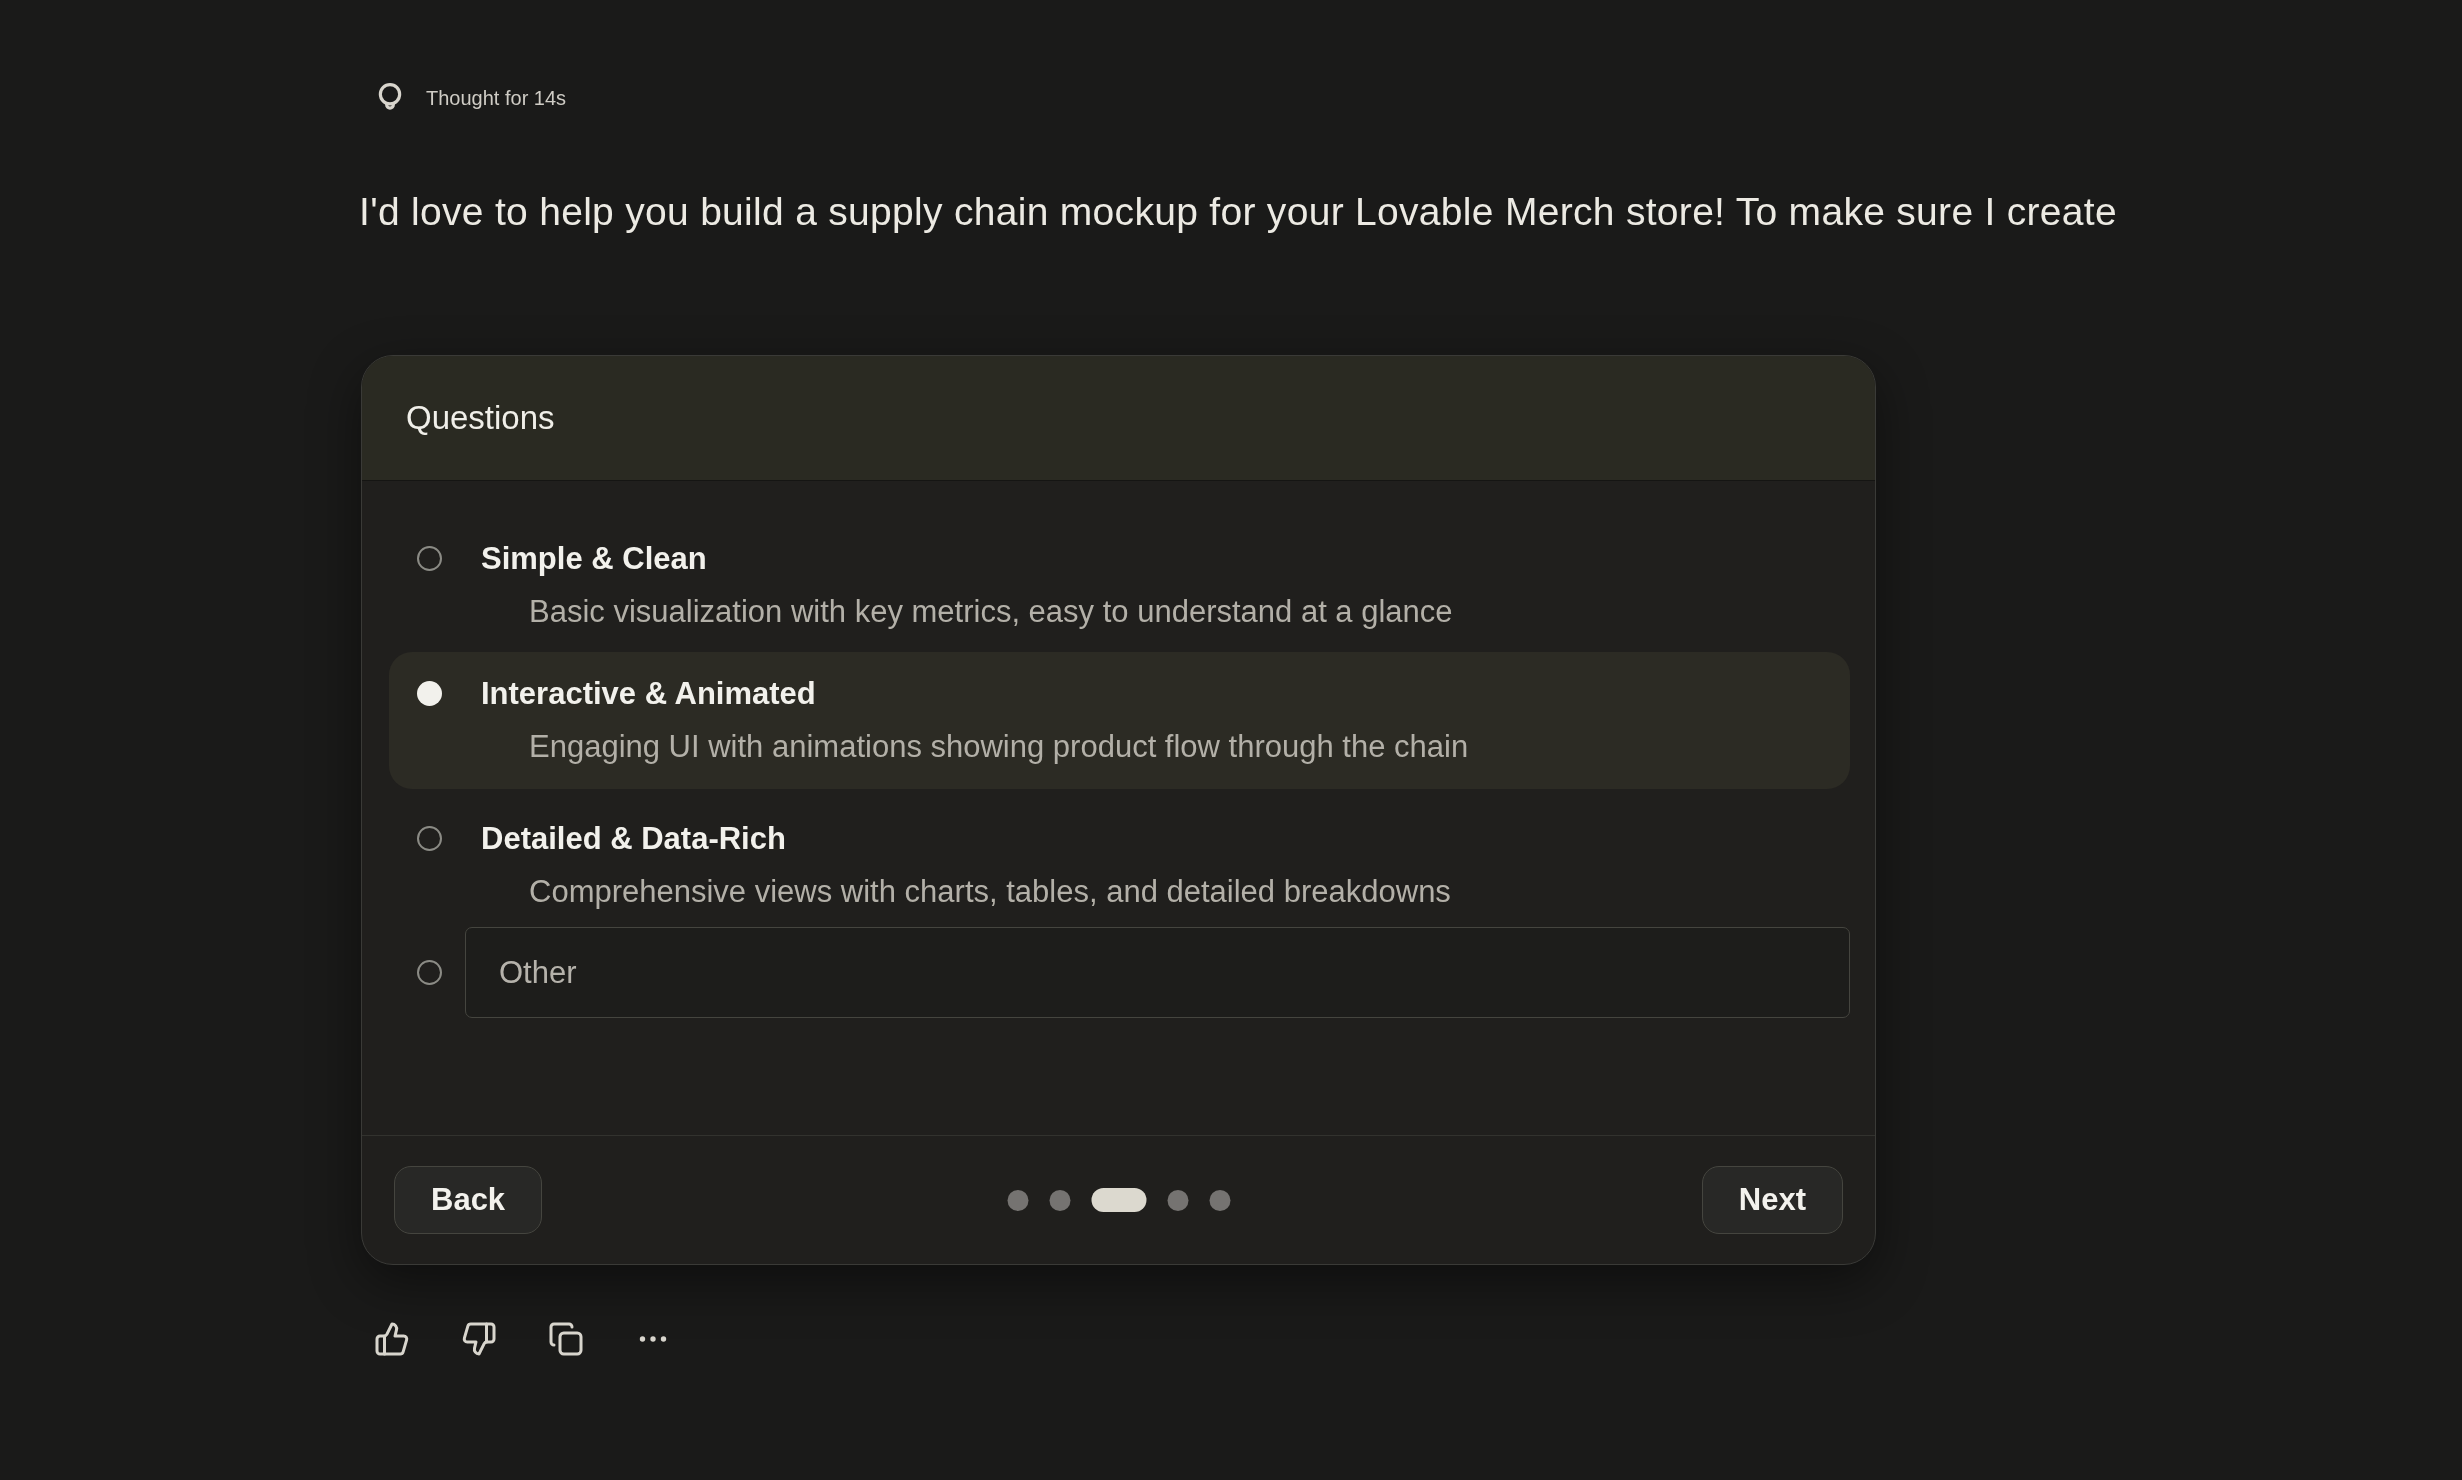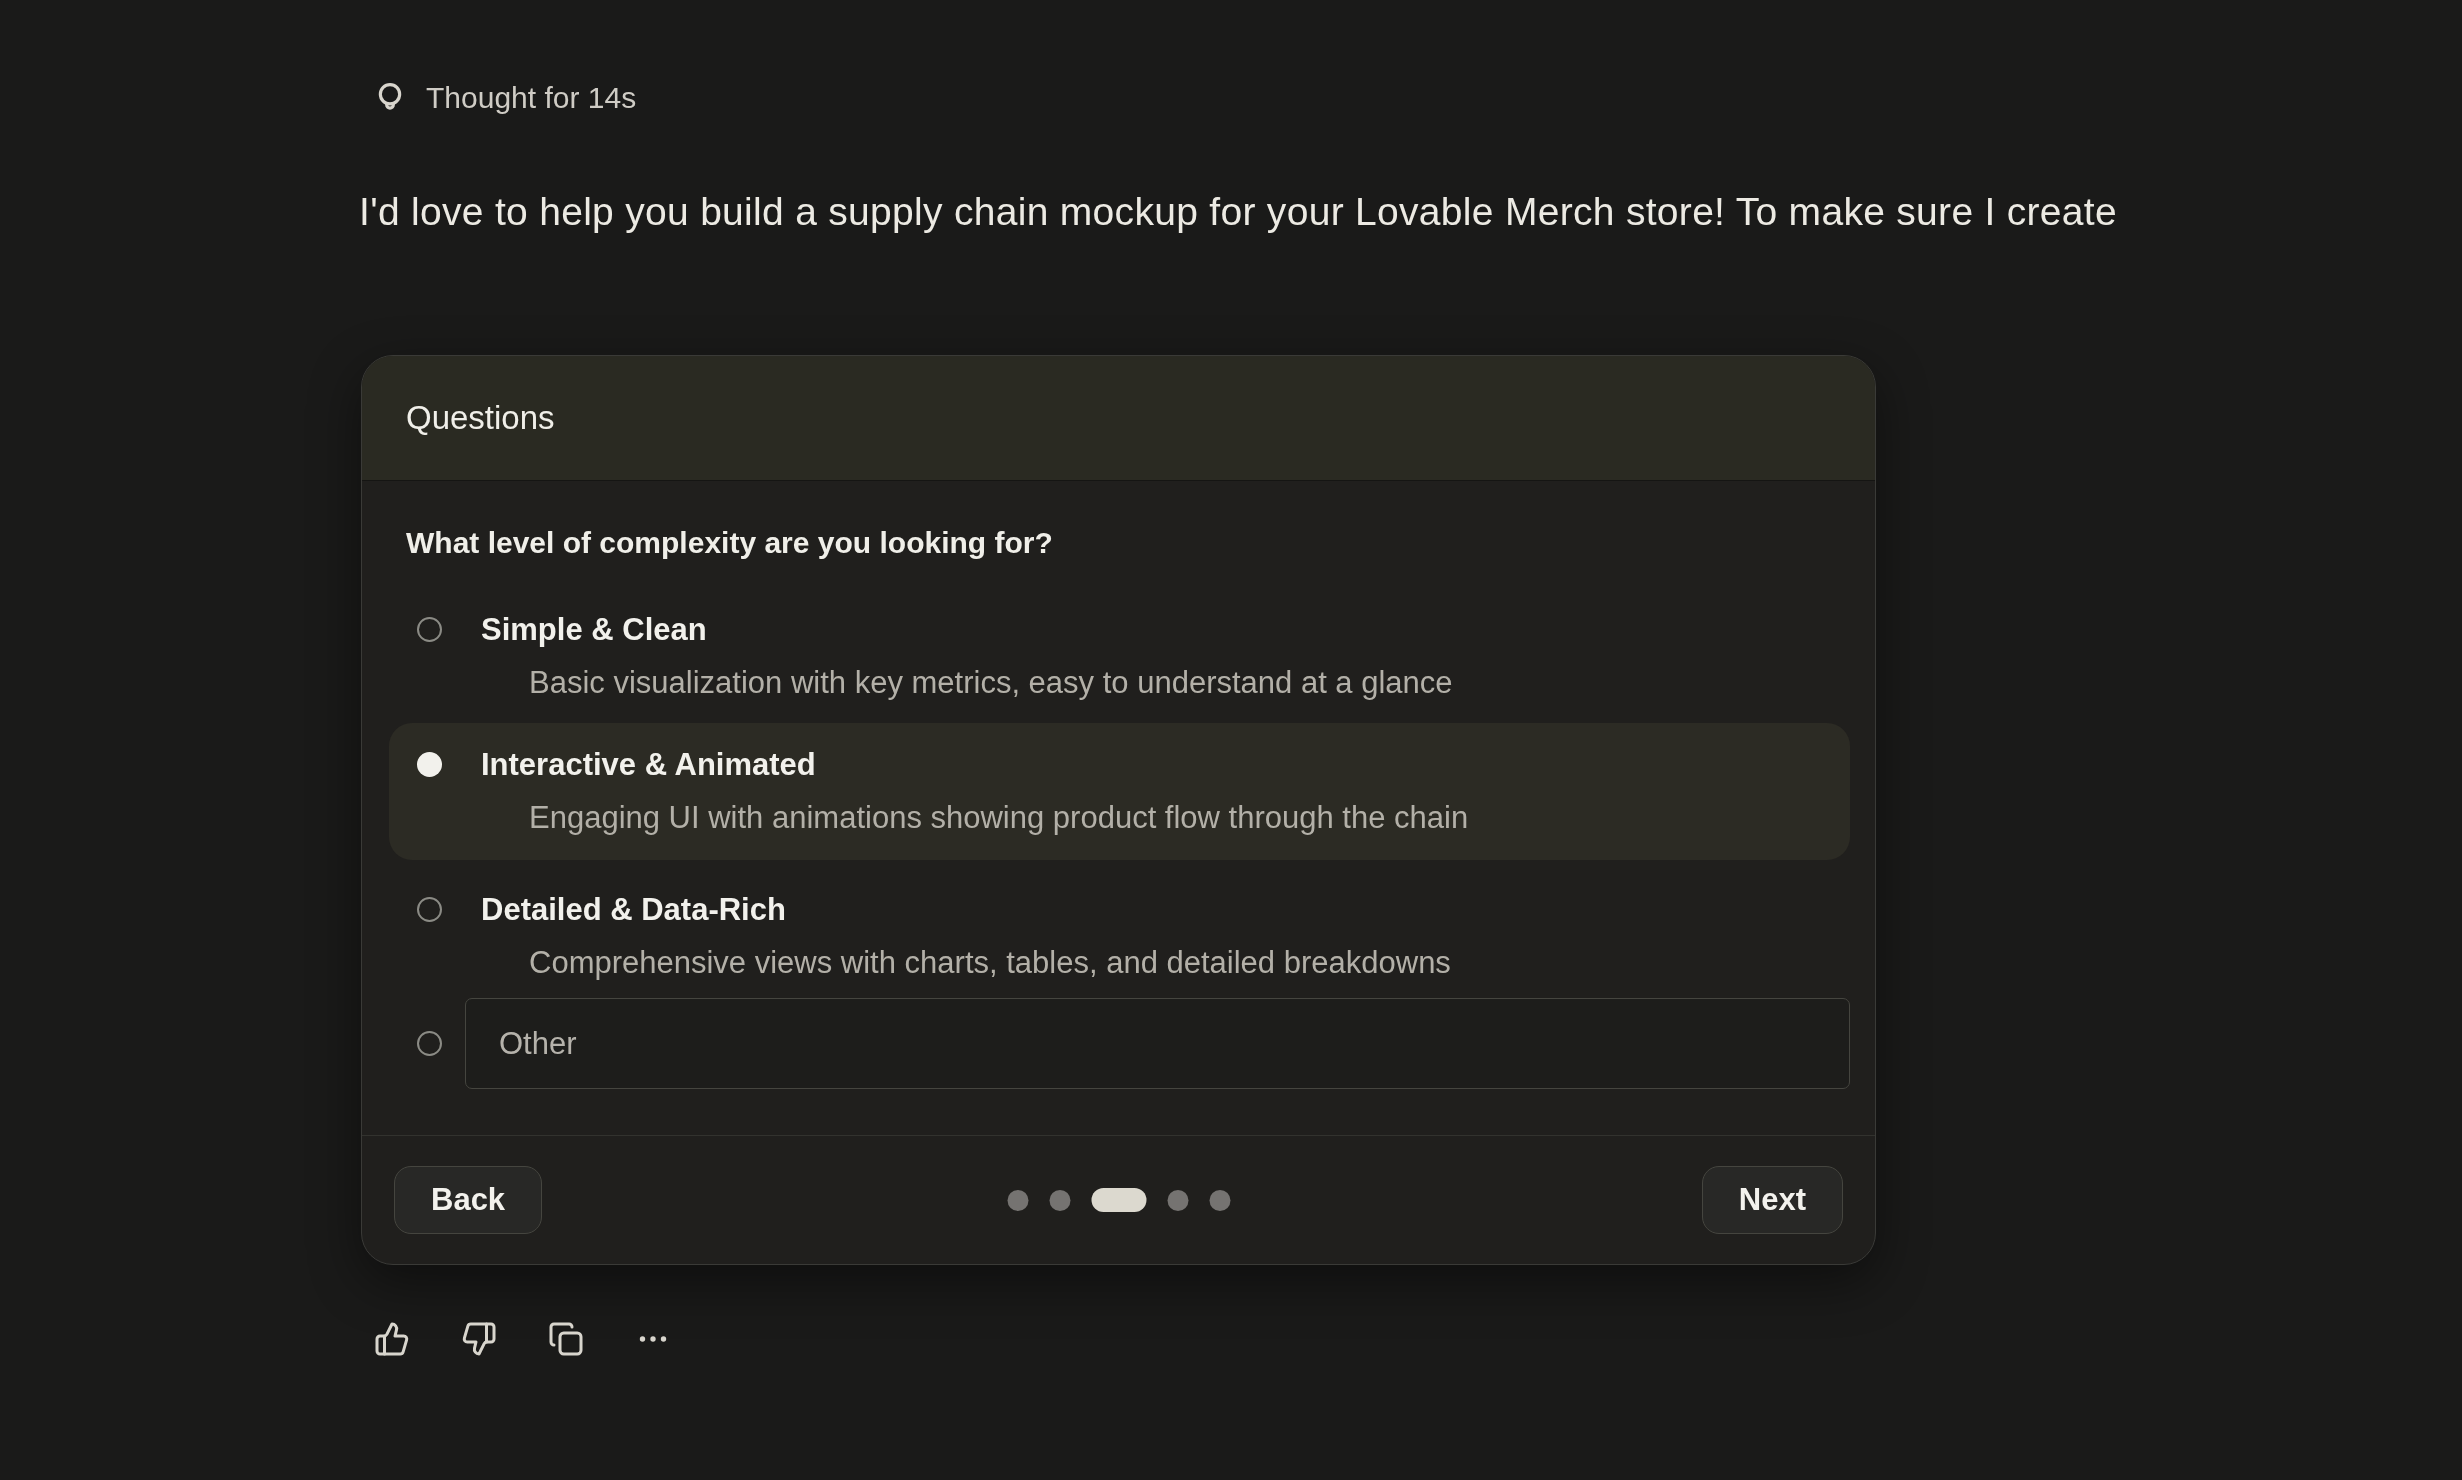--- a/index.html
+++ b/index.html
@@ -7,21 +7,21 @@
   body {
     background:#1a1a19;
     font-family:"Liberation Sans","DejaVu Sans",sans-serif;
     color:#f0efe9;
     position:relative;
     overflow:hidden;
   }
   .thought-row {
     position:absolute; left:371px; top:79px;
     display:flex; align-items:center; gap:17px;
-    color:#cfccc5; font-size:30px;
+    color:#cfccc5; font-size:20px;
   }
   .thought-row svg { width:38px; height:38px; display:block; }
   .message {
     position:absolute; left:359px; top:179px;
     font-size:39px; line-height:66px; color:#eceae3;
     letter-spacing:0.3px;
   }
   .card {
     position:absolute; left:361px; top:355px;
     width:1515px; height:910px;
@@ -112,21 +112,20 @@
 <div class="message">
   <div>I'd love to help you build a supply chain mockup for your Lovable Merch store! To make sure I create</div>
 </div>
 
 <div class="card">
   <div class="card-header">
     <span>Questions</span>
   </div>
 
   <div class="card-body">
-    <div class="question">What level of complexity are you looking for?</div>
 
     <div class="option">
       <span class="radio"></span>
       <div>
         <div class="opt-label">Simple &amp; Clean</div>
         <div class="opt-desc">Basic visualization with key metrics, easy to understand at a glance</div>
       </div>
     </div>
 
     <div class="option selected">

